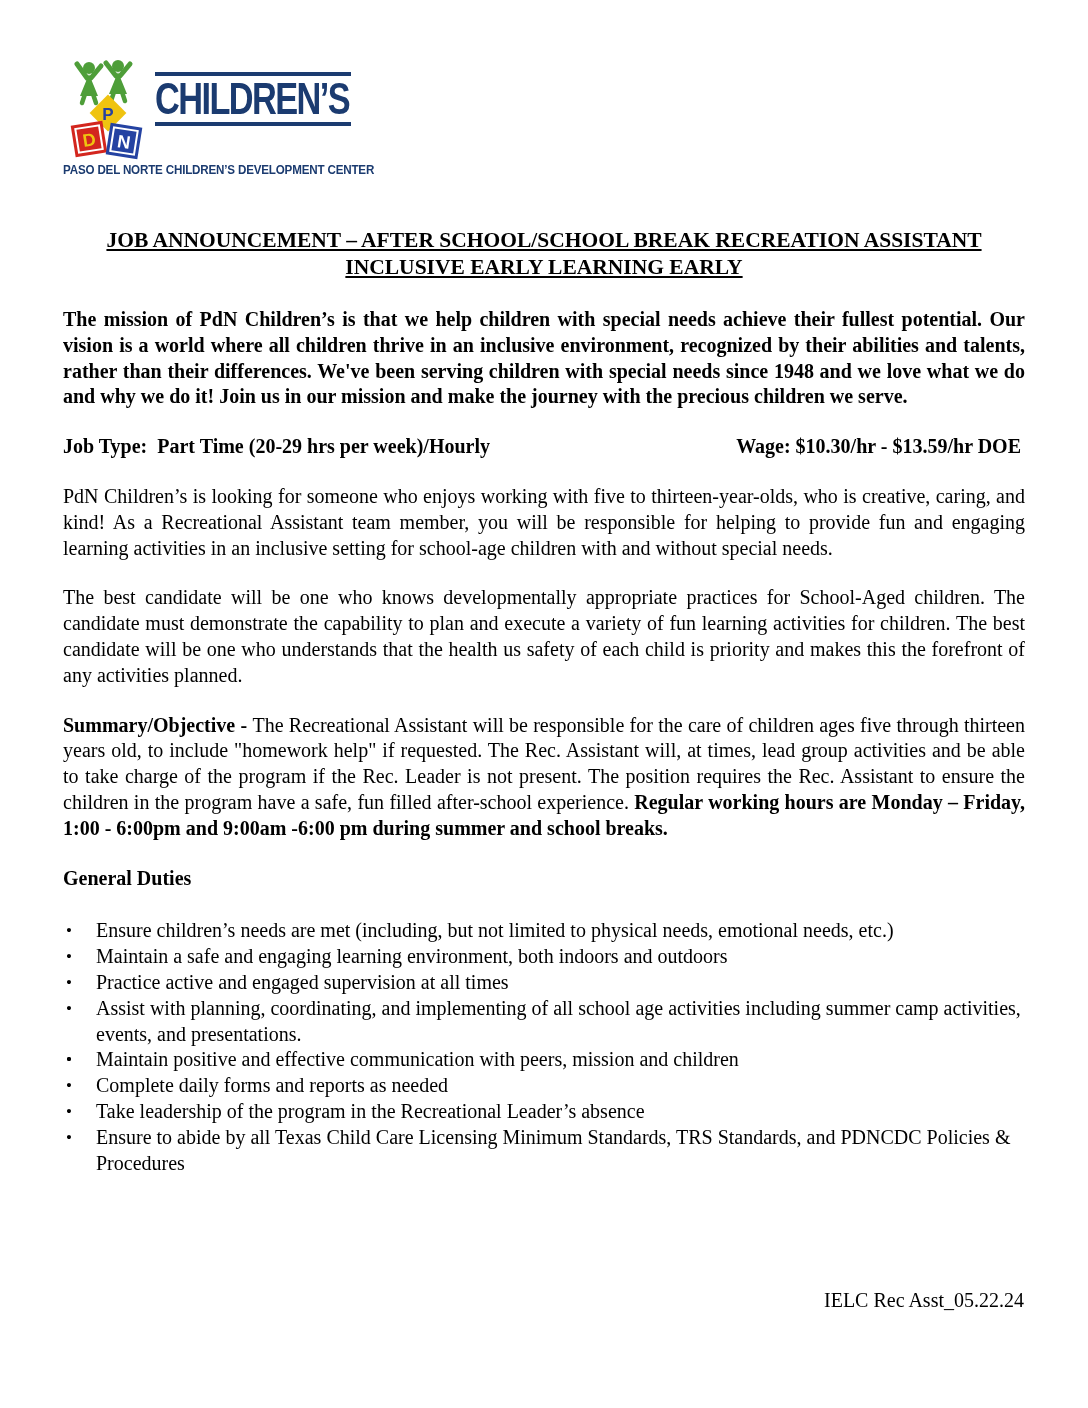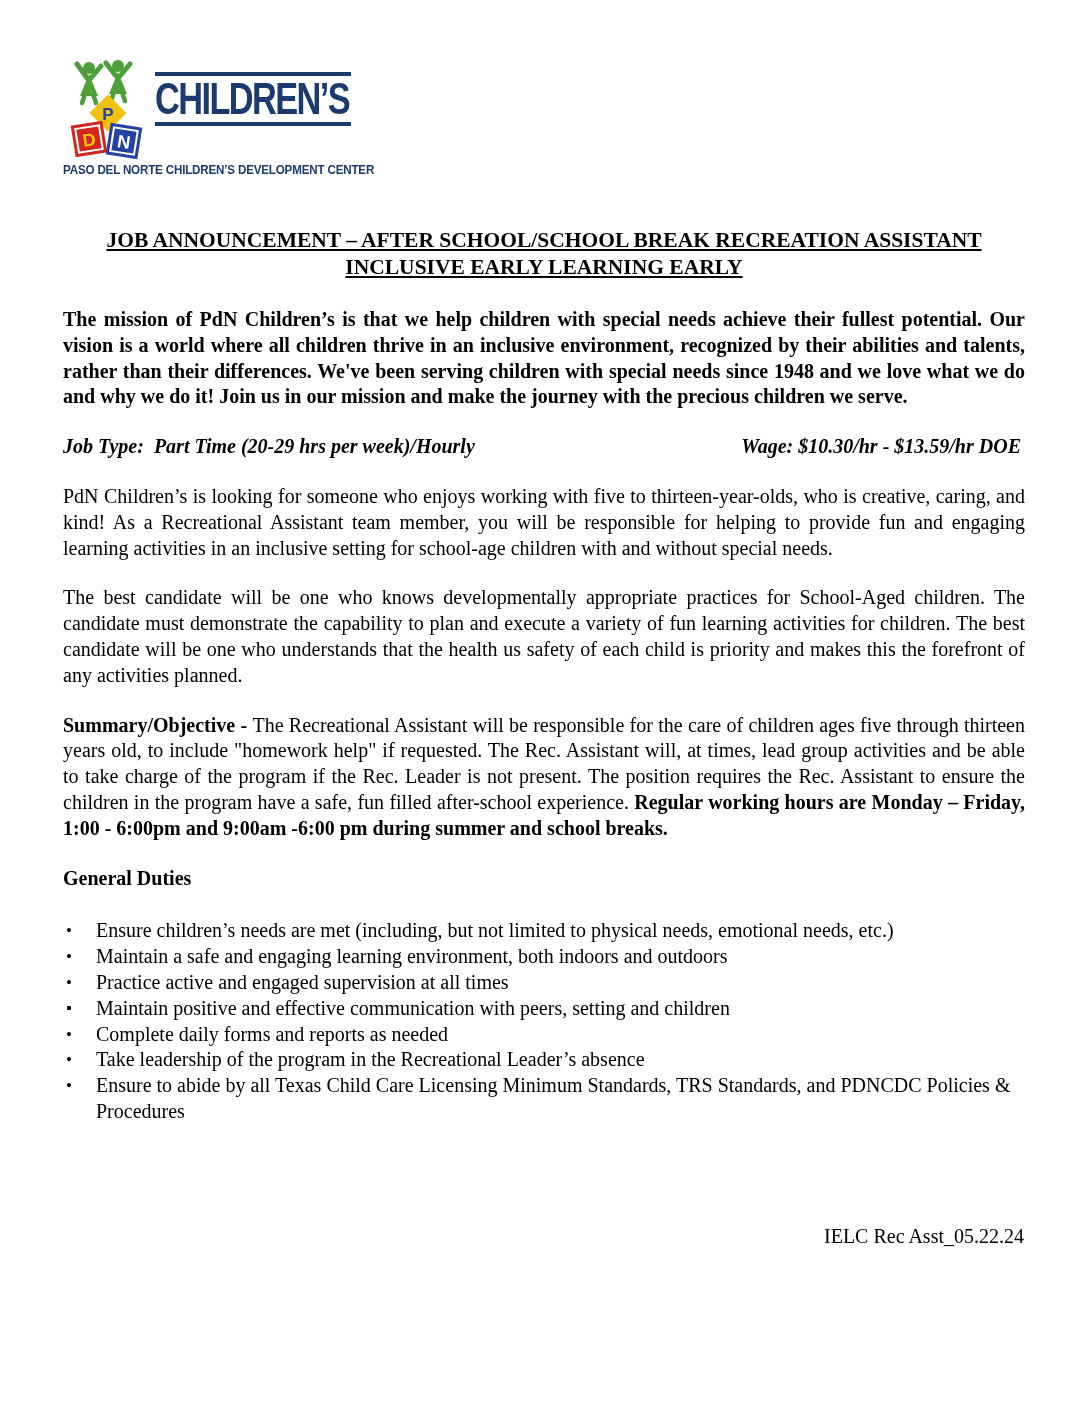--- a/index.html
+++ b/index.html
@@ -60,21 +60,20 @@
     text-align: justify;
   }
   .bold { font-weight: 700; }
   .job-row {
     display: flex;
     justify-content: space-between;
     font-size: 20px;
     line-height: 25.8px;
     font-weight: 700;
     margin: 0 0 24px 0;
-    font-style: italic;
   }
   .job-type { white-space: pre-wrap; }
   .wage { margin-right: 4px; white-space: pre-wrap; }
   .section-heading {
     font-weight: 700;
     font-size: 20px;
     line-height: 25.8px;
     margin: 0 0 27px 0;
   }
   ul.duties {
@@ -89,21 +88,21 @@
     padding-left: 33px;
   }
   ul.duties .bullet {
     position: absolute;
     left: 3px;
     top: 0;
     font-size: 17px;
   }
   .footer-ref {
     position: absolute;
-    top: 1224px;
+    top: 1288px;
     right: 64px;
     font-size: 20px;
     line-height: 25px;
   }
 </style>
 </head>
 <body>
 
 <div class="page">
 
@@ -172,23 +171,23 @@
   <p class="body-par">The best candidate will be one who knows developmentally appropriate practices for School-Aged children. The candidate must demonstrate the capability to plan and execute a variety of fun learning activities for children. The best candidate will be one who understands that the health us safety of each child is priority and makes this the forefront of any activities planned.</p>
 
   <p class="body-par"><span class="bold">Summary/Objective - </span><span>The Recreational Assistant will be responsible for the care of children ages five through thirteen years old, to include "homework help" if requested. The Rec. Assistant will, at times, lead group activities and be able to take charge of the program if the Rec. Leader is not present. The position requires the Rec. Assistant to ensure the children in the program have a safe, fun filled after-school experience.  </span><span class="bold">Regular working hours are Monday – Friday, 1:00 - 6:00pm and 9:00am -6:00 pm during summer and school breaks.</span></p>
 
   <div class="section-heading">General Duties</div>
 
   <ul class="duties">
     <li><span class="bullet">•</span><span>Ensure children’s needs are met (including, but not limited to physical needs, emotional needs, etc.)</span></li>
     <li><span class="bullet">•</span><span>Maintain a safe and engaging learning environment, both indoors and outdoors</span></li>
     <li><span class="bullet">•</span><span>Practice active and engaged supervision at all times</span></li>
+    <li><span class="bullet">•</span><span>Assist with planning, coordinating, and implementing of all school age activities including summer camp activities, events, and presentations.</span></li>
     <li><span class="bullet">•</span></li>
-    <li><span class="bullet">•</span></li>
-    <li><span class="bullet">•</span><span>Maintain positive and effective communication with peers, setting and children</span></li>
+    <li><span class="bullet">•</span><span>Maintain positive and effective communication with peers, mission and children</span></li>
     <li><span class="bullet">•</span><span>Complete daily forms and reports as needed</span></li>
     <li><span class="bullet">•</span><span>Take leadership of the program in the Recreational Leader’s absence</span></li>
     <li><span class="bullet">•</span><span>Ensure to abide by all Texas Child Care Licensing Minimum Standards, TRS Standards, and PDNCDC Policies &amp; Procedures</span></li>
   </ul>
 
   <div class="footer-ref">IELC Rec Asst_05.22.24</div>
 
 </div>
 
 </body></html>

